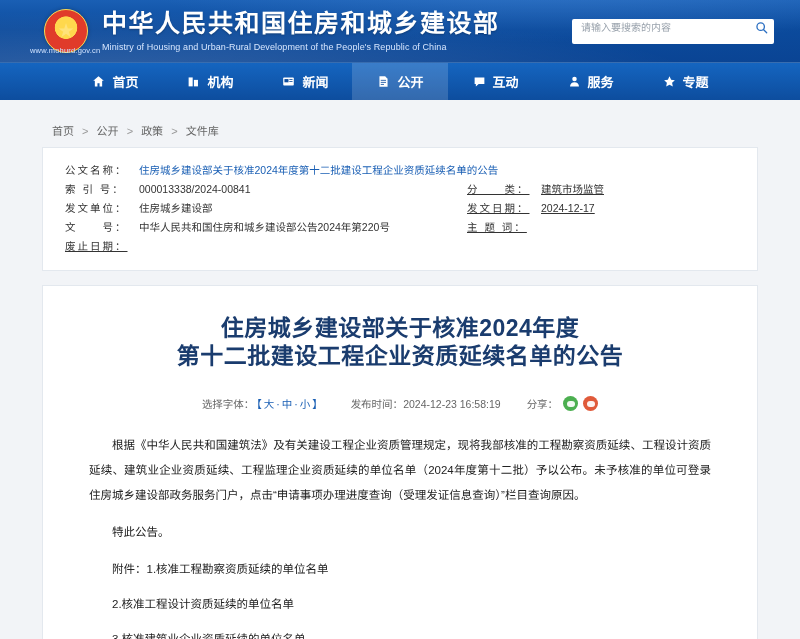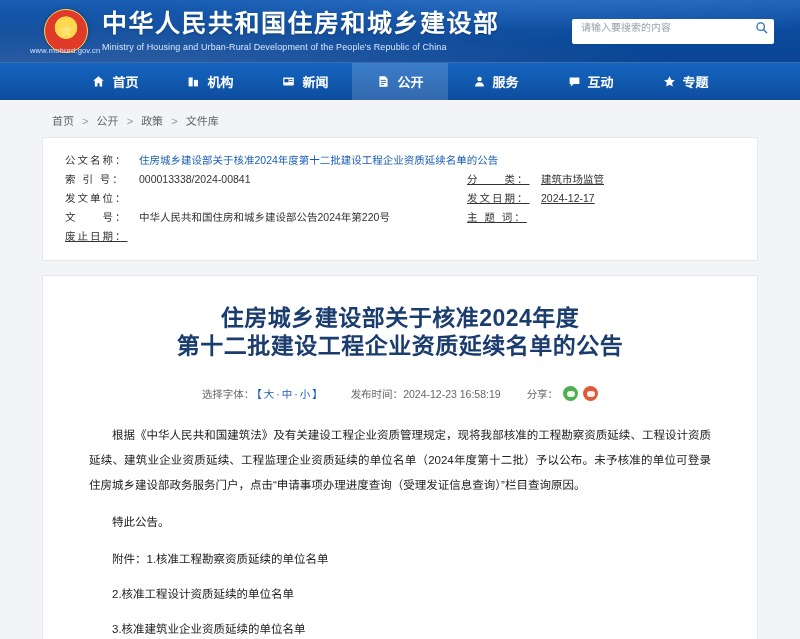--- a/index.html
+++ b/index.html
@@ -138,21 +138,21 @@
     color: #ffffff;
   }
 
   
   .page {
     background: #f2f4f7;
     height: calc(639px - 62px - 38px);
     overflow: hidden;
   }
   .breadcrumb {
-    padding: 12px 0 9px 52px;
+    padding: 22px 0 9px 52px;
     font-size: 11px;
     color: #666;
     background: #f2f4f7;
   }
   .breadcrumb a { color: #666; text-decoration: none; cursor: pointer; }
   .breadcrumb .sep { margin: 0 5px; color: #999; }
 
   .container {
     width: 716px;
     margin: 0 auto;
@@ -309,33 +309,33 @@
           <rect x="4.6" y="6" width="6.5" height="1" fill="#0d4d9e"></rect>
           <rect x="4.6" y="8.5" width="6.5" height="1" fill="#0d4d9e"></rect>
           <rect x="4.6" y="11" width="4" height="1" fill="#0d4d9e"></rect>
         </svg>
     </span>
     <span>公开</span>
   </div>
   <div class="nav-item">
     <span class="nav-ico">
       <svg width="13" height="13" viewBox="0 0 16 16" fill="#fff">
+          <path d="M2 3h12v8H7l-3.5 3V11H2z"></path>
+        </svg>
+    </span>
+    <span>互动</span>
+  </div>
+  <div class="nav-item">
+    <span class="nav-ico">
+      <svg width="13" height="13" viewBox="0 0 16 16" fill="#fff">
           <circle cx="8" cy="5" r="2.8"></circle>
           <path d="M2.5 14c0-3 2.5-5 5.5-5s5.5 2 5.5 5z"></path>
         </svg>
     </span>
     <span>服务</span>
-  </div>
-  <div class="nav-item">
-    <span class="nav-ico">
-      <svg width="13" height="13" viewBox="0 0 16 16" fill="#fff">
-          <path d="M2 3h12v8H7l-3.5 3V11H2z"></path>
-        </svg>
-    </span>
-    <span>互动</span>
   </div>
   <div class="nav-item">
     <span class="nav-ico">
       <svg width="13" height="13" viewBox="0 0 16 16" fill="#fff">
           <path d="M8 1.5l2 4.3 4.6.6-3.4 3.2.9 4.6L8 11.9 3.9 14.2l.9-4.6L1.4 6.4 6 5.8z"></path>
         </svg>
     </span>
     <span>专题</span>
   </div>
 </div>
@@ -367,20 +367,21 @@
           <div class="meta-value">000013338/2024-00841</div>
         </div>
         <div class="meta-col right">
           <div class="meta-label w4">分　　类：</div>
           <div class="meta-value">建筑市场监管</div>
         </div>
       </div>
       <div class="meta-row">
         <div class="meta-col left">
           <div class="meta-label w4">发文单位：</div>
+          <div class="meta-value">住房城乡建设部</div>
         </div>
         <div class="meta-col right">
           <div class="meta-label w4">发文日期：</div>
           <div class="meta-value">2024-12-17</div>
         </div>
       </div>
       <div class="meta-row">
         <div class="meta-col left">
           <div class="meta-label w4">文　　号：</div>
           <div class="meta-value">中华人民共和国住房和城乡建设部公告2024年第220号</div>

